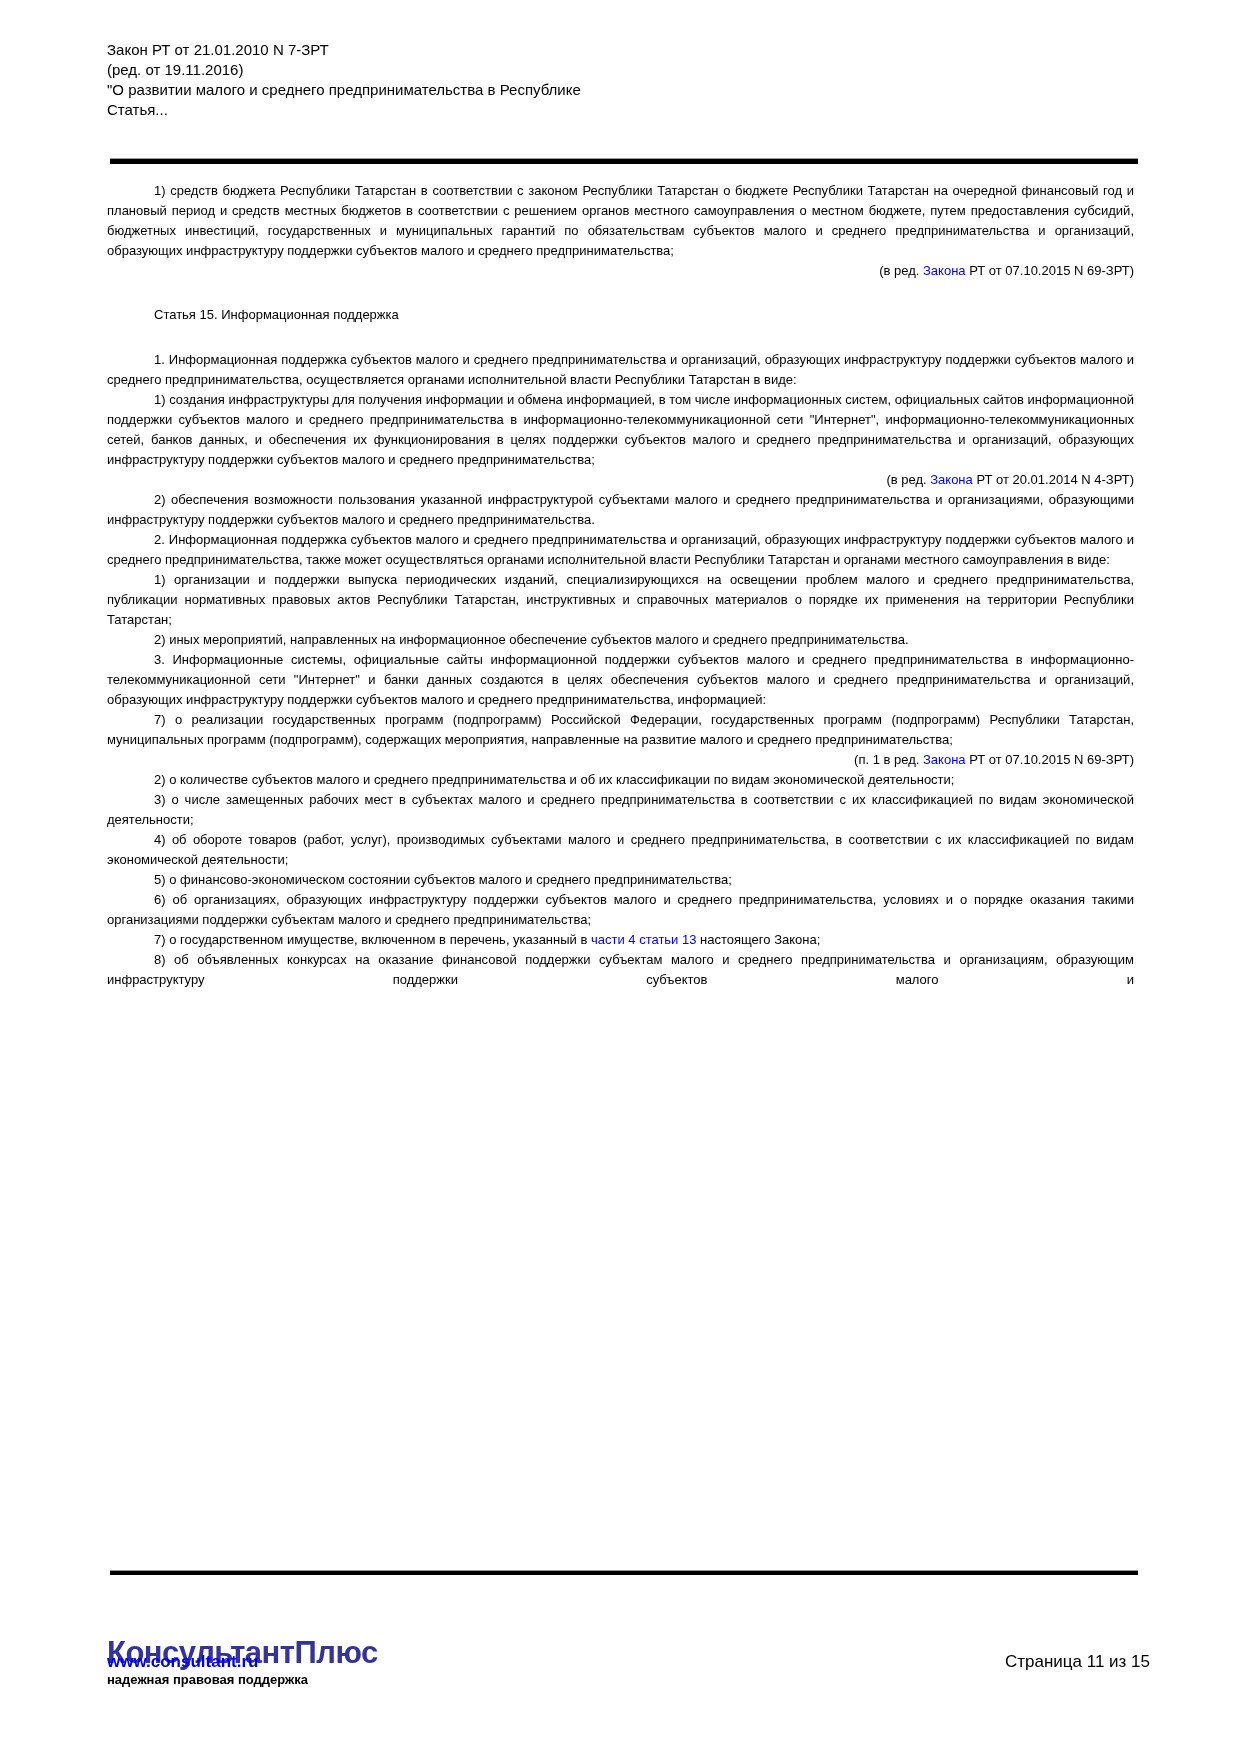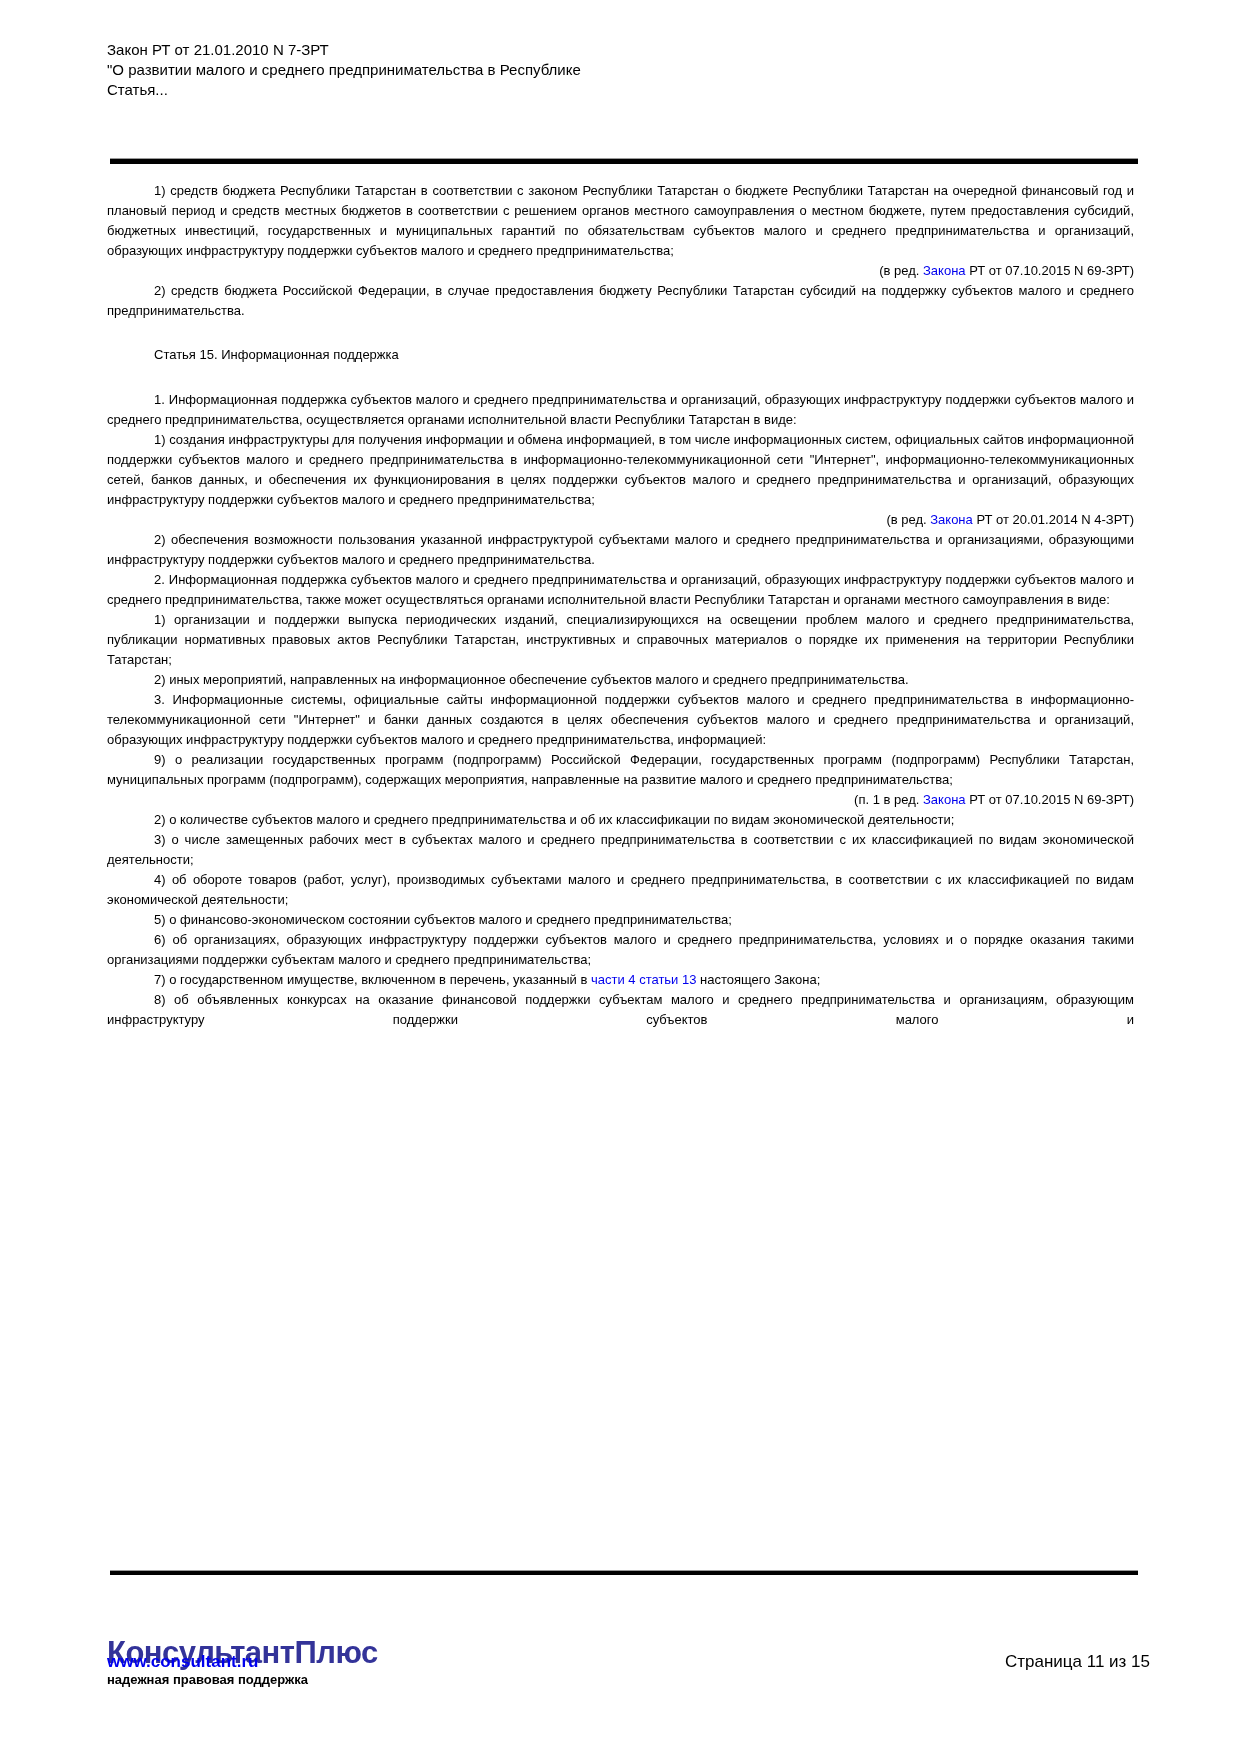--- a/index.html
+++ b/index.html
@@ -99,41 +99,41 @@
   }
 </style>
 </head>
 <body>
 
 <div class="page">
 
   <div class="header">
     <div class="header-left">
       <div>Закон РТ от 21.01.2010 N 7-ЗРТ</div>
+      <div>(ред. от 19.11.2016)</div>
       <div>"О развитии малого и среднего предпринимательства в Республике</div>
       <div>Статья...</div>
     </div>
   </div>
 
   <div class="rule rule-top"></div>
 
   <div class="doc-body">
       <p class="para indent">1) средств бюджета Республики Татарстан в соответствии с законом Республики Татарстан о бюджете Республики Татарстан на очередной финансовый год и плановый период и средств местных бюджетов в соответствии с решением органов местного самоуправления о местном бюджете, путем предоставления субсидий, бюджетных инвестиций, государственных и муниципальных гарантий по обязательствам субъектов малого и среднего предпринимательства и организаций, образующих инфраструктуру поддержки субъектов малого и среднего предпринимательства;</p>
       <p class="para note">(в ред. <a class="doclink">Закона</a> РТ от 07.10.2015 N 69-ЗРТ)</p>
-      <p class="para indent">2) средств бюджета Российской Федерации, в случае предоставления бюджету Республики Татарстан субсидий на поддержку субъектов малого и среднего предпринимательства.</p>
       <p class="para heading">Статья 15. Информационная поддержка</p>
       <p class="para indent">1. Информационная поддержка субъектов малого и среднего предпринимательства и организаций, образующих инфраструктуру поддержки субъектов малого и среднего предпринимательства, осуществляется органами исполнительной власти Республики Татарстан в виде:</p>
       <p class="para indent">1) создания инфраструктуры для получения информации и обмена информацией, в том числе информационных систем, официальных сайтов информационной поддержки субъектов малого и среднего предпринимательства в информационно-телекоммуникационной сети "Интернет", информационно-телекоммуникационных сетей, банков данных, и обеспечения их функционирования в целях поддержки субъектов малого и среднего предпринимательства и организаций, образующих инфраструктуру поддержки субъектов малого и среднего предпринимательства;</p>
       <p class="para note">(в ред. <a class="doclink">Закона</a> РТ от 20.01.2014 N 4-ЗРТ)</p>
       <p class="para indent">2) обеспечения возможности пользования указанной инфраструктурой субъектами малого и среднего предпринимательства и организациями, образующими инфраструктуру поддержки субъектов малого и среднего предпринимательства.</p>
       <p class="para indent">2. Информационная поддержка субъектов малого и среднего предпринимательства и организаций, образующих инфраструктуру поддержки субъектов малого и среднего предпринимательства, также может осуществляться органами исполнительной власти Республики Татарстан и органами местного самоуправления в виде:</p>
       <p class="para indent">1) организации и поддержки выпуска периодических изданий, специализирующихся на освещении проблем малого и среднего предпринимательства, публикации нормативных правовых актов Республики Татарстан, инструктивных и справочных материалов о порядке их применения на территории Республики Татарстан;</p>
       <p class="para indent">2) иных мероприятий, направленных на информационное обеспечение субъектов малого и среднего предпринимательства.</p>
       <p class="para indent">3. Информационные системы, официальные сайты информационной поддержки субъектов малого и среднего предпринимательства в информационно-телекоммуникационной сети "Интернет" и банки данных создаются в целях обеспечения субъектов малого и среднего предпринимательства и организаций, образующих инфраструктуру поддержки субъектов малого и среднего предпринимательства, информацией:</p>
-      <p class="para indent">9) о реализации государственных программ (подпрограмм) Российской Федерации, государственных программ (подпрограмм) Республики Татарстан, муниципальных программ (подпрограмм), содержащих мероприятия, направленные на развитие малого и среднего предпринимательства;</p>
+      <p class="para indent">7) о реализации государственных программ (подпрограмм) Российской Федерации, государственных программ (подпрограмм) Республики Татарстан, муниципальных программ (подпрограмм), содержащих мероприятия, направленные на развитие малого и среднего предпринимательства;</p>
       <p class="para note">(п. 1 в ред. <a class="doclink">Закона</a> РТ от 07.10.2015 N 69-ЗРТ)</p>
       <p class="para indent">2) о количестве субъектов малого и среднего предпринимательства и об их классификации по видам экономической деятельности;</p>
       <p class="para indent">3) о числе замещенных рабочих мест в субъектах малого и среднего предпринимательства в соответствии с их классификацией по видам экономической деятельности;</p>
       <p class="para indent">4) об обороте товаров (работ, услуг), производимых субъектами малого и среднего предпринимательства, в соответствии с их классификацией по видам экономической деятельности;</p>
       <p class="para indent">5) о финансово-экономическом состоянии субъектов малого и среднего предпринимательства;</p>
       <p class="para indent">6) об организациях, образующих инфраструктуру поддержки субъектов малого и среднего предпринимательства, условиях и о порядке оказания такими организациями поддержки субъектам малого и среднего предпринимательства;</p>
       <p class="para indent">7) о государственном имуществе, включенном в перечень, указанный в <a class="doclink">части 4 статьи 13</a> настоящего Закона;</p>
       <p class="para indent justify-last">8) об объявленных конкурсах на оказание финансовой поддержки субъектам малого и среднего предпринимательства и организациям, образующим инфраструктуру поддержки субъектов малого и</p>
     </div>
 

